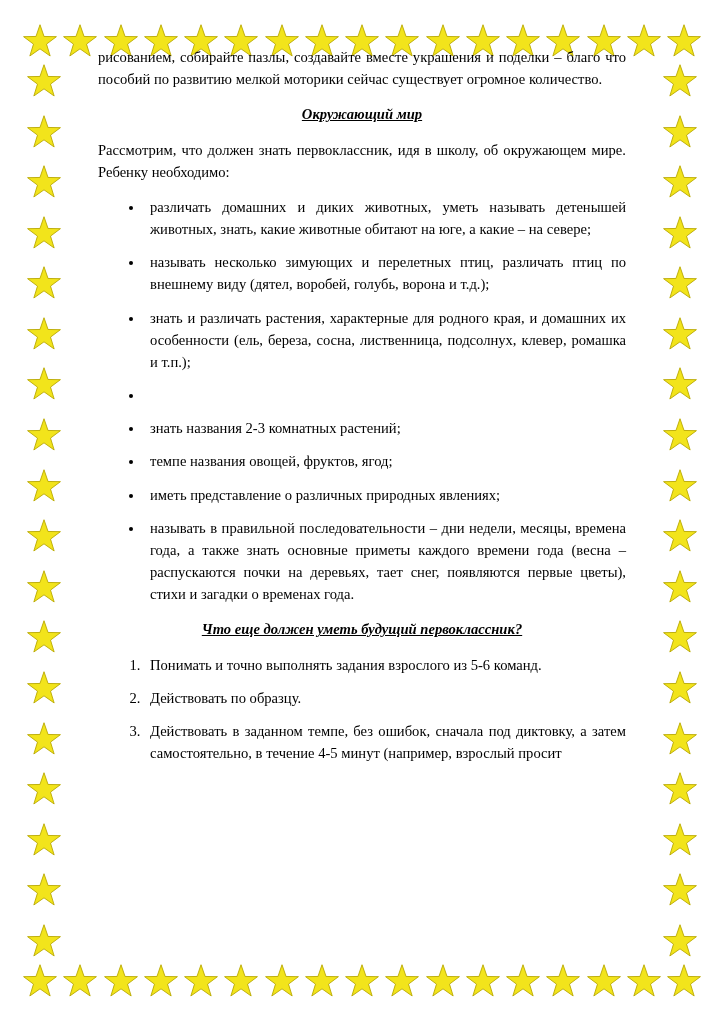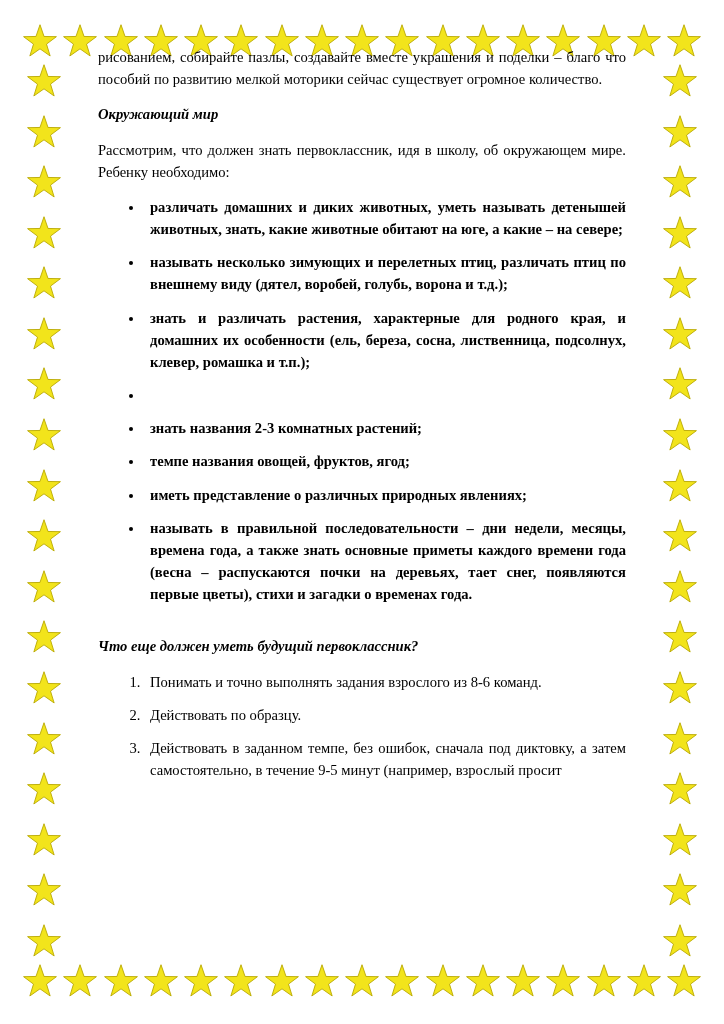--- a/index.html
+++ b/index.html
@@ -65,27 +65,27 @@
     line-height: 1.52;
     text-align: justify;
   }
   .content p {
     margin: 0 0 13px 0;
   }
   .heading {
     margin: 4px 0 13px 0;
     font-weight: bold;
     font-style: italic;
-    text-align: left;
+    text-decoration: underline;
+    text-align: center;
   }
   ul.bullets {
-    margin: 0 0 30px 0;
+    margin: 0 0 13px 0;
     padding-left: 46px;
     list-style-type: disc;
-    font-weight: bold;
   }
   ul.bullets li {
     margin-bottom: 11px;
     padding-left: 6px;
     text-align: justify;
   }
   ul.bullets li.empty {
     min-height: 1.5em;
   }
   ol.numbers {
@@ -343,19 +343,19 @@
       <li>темпе названия овощей, фруктов, ягод;</li>
       <li>иметь представление о различных природных явлениях;</li>
       <li>называть в правильной последовательности – дни недели, месяцы, времена года, а также знать основные приметы каждого времени года (весна – распускаются почки на деревьях, тает снег, появляются первые цветы), стихи и загадки о временах года.</li>
     </ul>
 
     <p class="heading">Что еще должен уметь будущий первоклассник?</p>
 
 
 
     <ol class="numbers">
-      <li>Понимать и точно выполнять задания взрослого из 8-6 команд.</li>
+      <li>Понимать и точно выполнять задания взрослого из 5-6 команд.</li>
       <li>Действовать по образцу.</li>
-      <li>Действовать в заданном темпе, без ошибок, сначала под диктовку, а затем самостоятельно, в течение 9-5 минут (например, взрослый просит</li>
+      <li>Действовать в заданном темпе, без ошибок, сначала под диктовку, а затем самостоятельно, в течение 4-5 минут (например, взрослый просит</li>
     </ol>
 
   </div>
 </div>
 
 </body></html>

